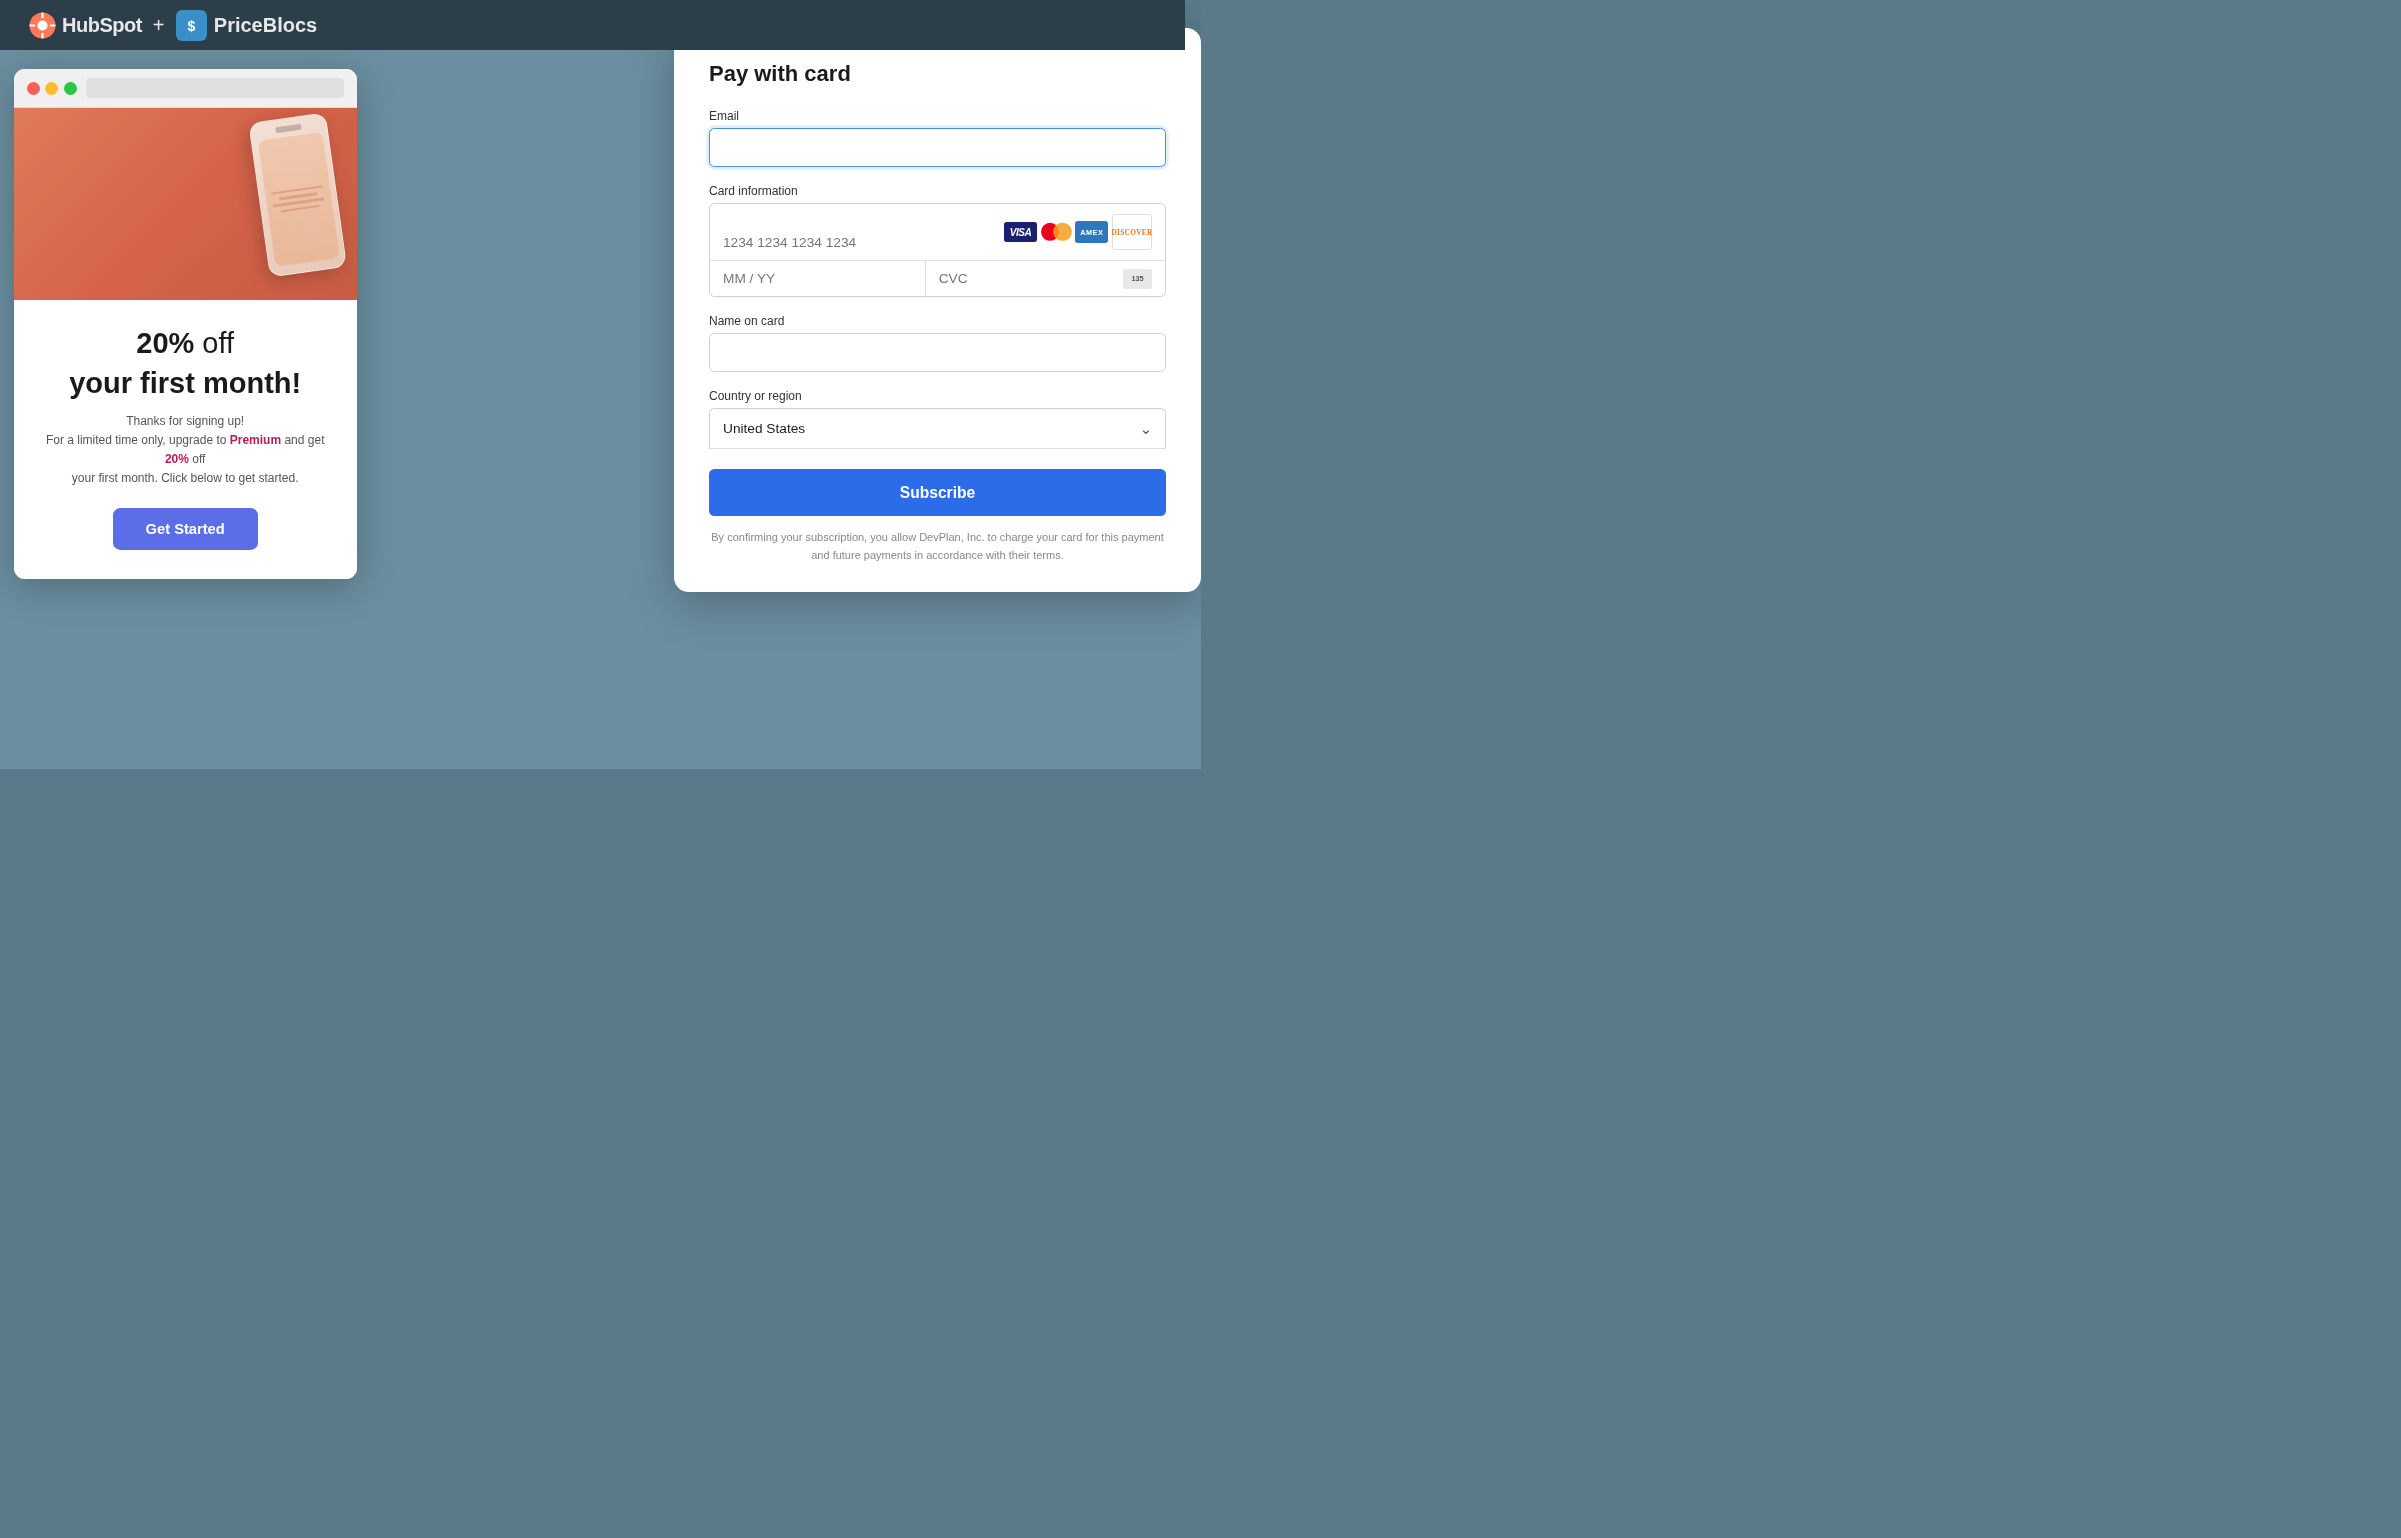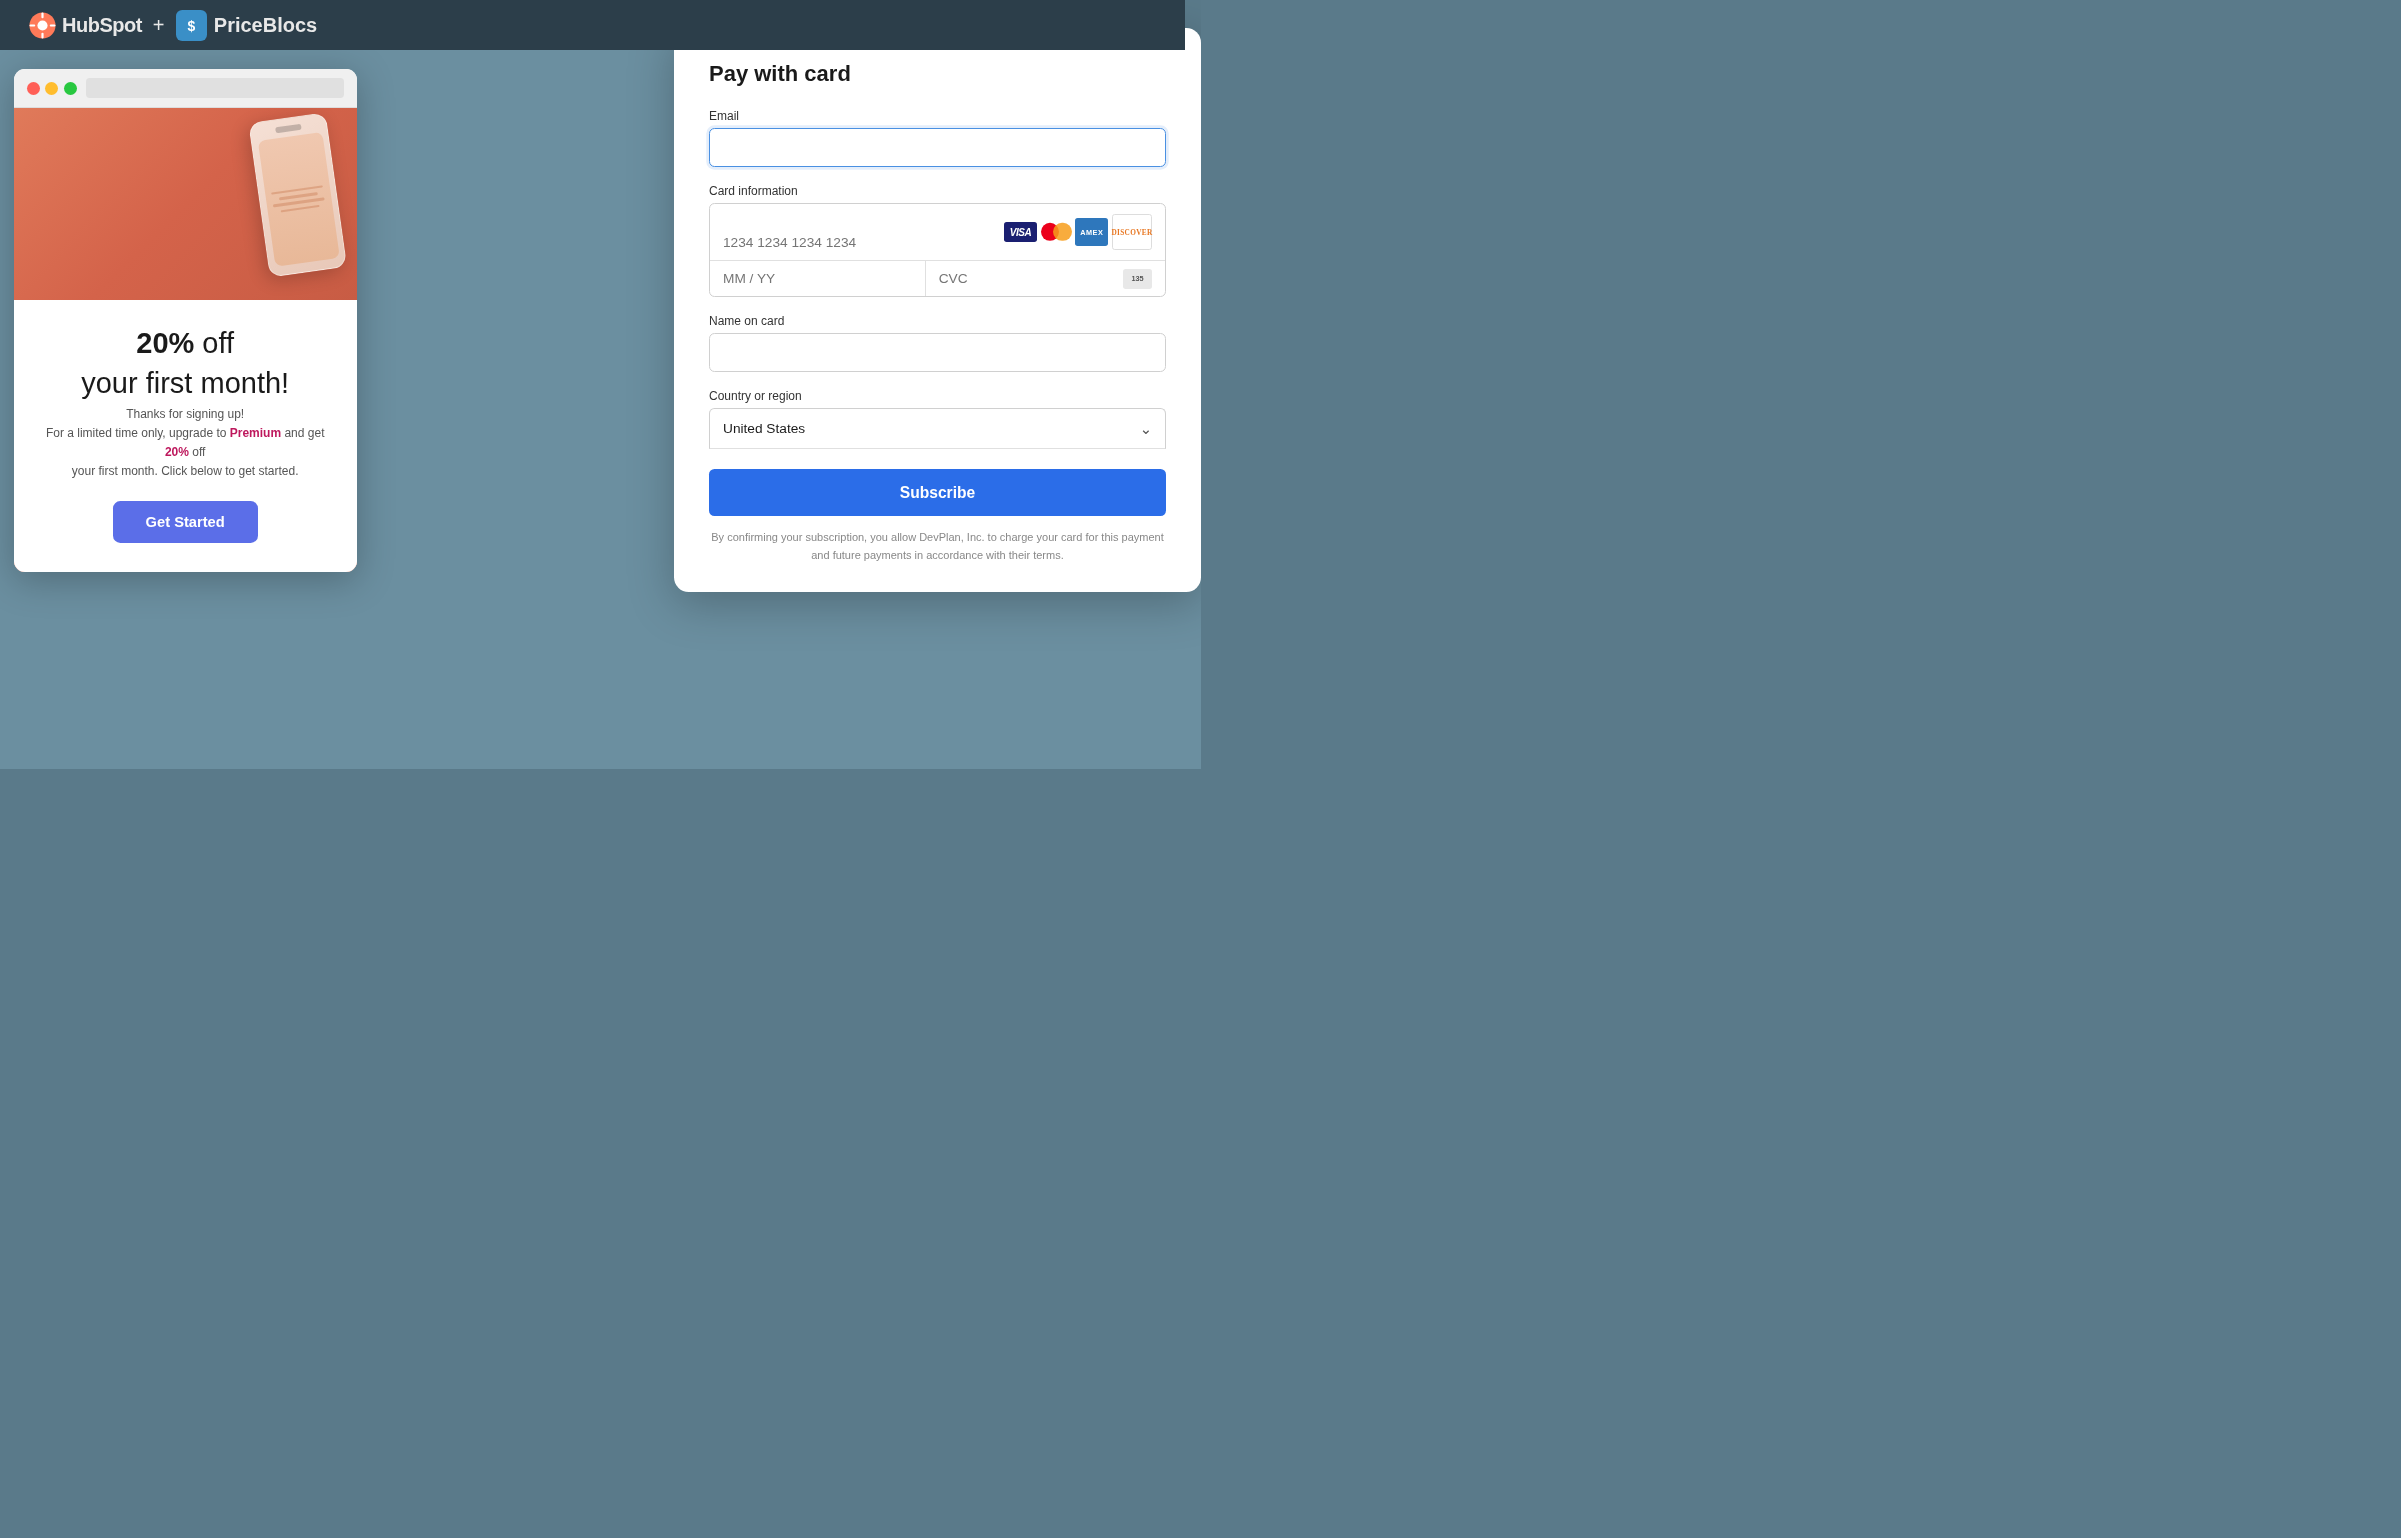--- a/index.html
+++ b/index.html
@@ -164,22 +164,22 @@
     .promo-headline {
       font-size: 29px;
       color: #1a1a1a;
       line-height: 1.2;
       margin-bottom: 5.5px;
     }
     .promo-headline .bold { font-weight: 800; }
     .promo-subheadline {
       font-size: 29px;
       color: #1a1a1a;
-      font-weight: 400;
-      margin-bottom: 5px;
+      font-weight: 700;
+      margin-bottom: 12px;
     }
     .promo-text {
       font-size: 12px;
       color: #555;
       line-height: 1.6;
       margin-bottom: 20px;
     }
     .promo-text .bold { font-weight: 700; color: #be185d; }
     .get-started-btn {
       background: #5b6ee8;
@@ -297,21 +297,21 @@
       right: 0;
       top: 50%; transform: translateY(-50%);
       width: 18.3px; height: 18.3px;
       border-radius: 50%;
       background: #f79e1b;
       opacity: 0.85;
     }
     .amex-icon {
       background: #2e77bc;
       width: 33px;
-      height: 28px;
+      height: 22px;
       font-size: 7.3px;
       letter-spacing: 0.5px;
     }
     .discover-icon {
       background: #fff;
       border: 0.9px solid #ddd;
       width: 40px;
       height: 36px;
       color: #e87722;
       font-size: 7.3px;

